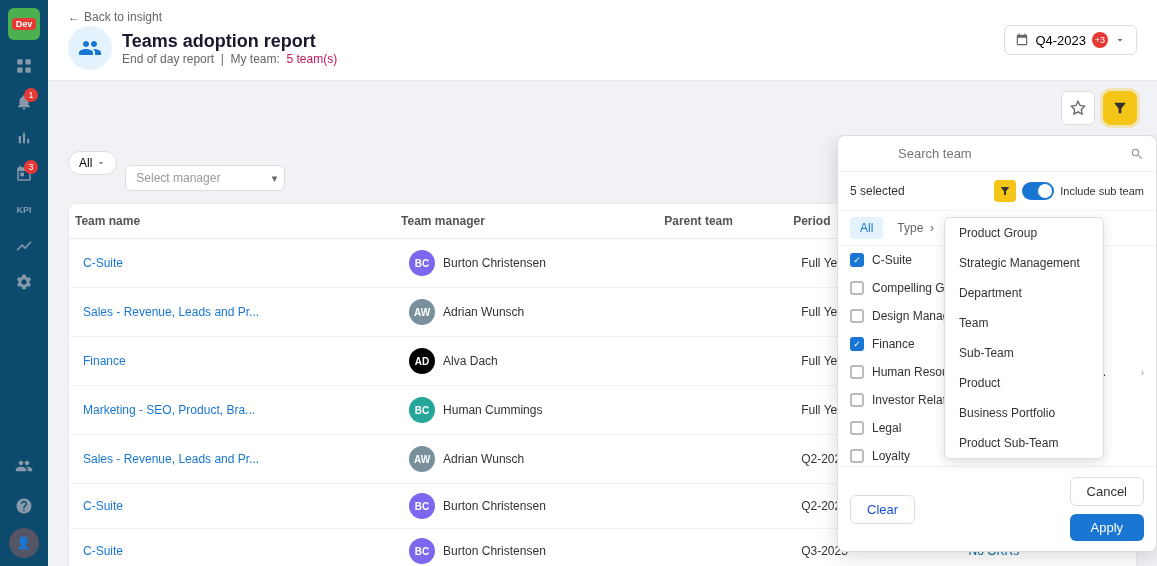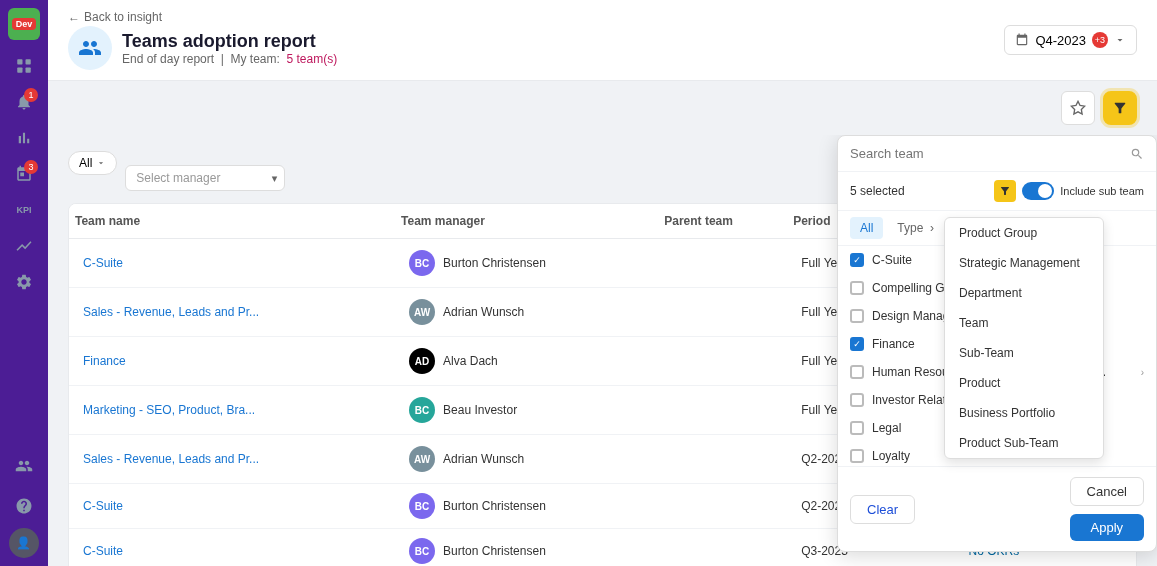--- a/index.html
+++ b/index.html
@@ -1,21 +1,21 @@
 <!DOCTYPE html>
 <html><head>
   <meta charset="utf-8">
   <style>
     * { box-sizing: border-box; margin: 0; padding: 0; }
     body { font-family: 'Segoe UI', Arial, sans-serif; font-size: 13px; background: #f0f2f5; display: flex; height: 566px; overflow: hidden; }
 
     
     .sidebar {
       width: 48px;
-      background: #4c1d95;
+      background: #0c4a6e;
       display: flex;
       flex-direction: column;
       align-items: center;
       padding: 8px 0;
       flex-shrink: 0;
     }
     .sidebar-logo {
       width: 32px; height: 32px; background: #4caf50; border-radius: 6px;
       display: flex; align-items: center; justify-content: center;
       color: white; font-weight: bold; font-size: 11px; margin-bottom: 8px;
@@ -170,21 +170,21 @@
       border-radius: 8px;
       box-shadow: 0 4px 20px rgba(0,0,0,0.15);
       z-index: 100;
     }
     .filter-panel-header {
       padding: 10px 12px;
       display: flex; align-items: center; gap: 8px;
       border-bottom: 1px solid #f0f2f5;
     }
     .search-team-input {
-      flex: 1; border: none; outline: none; font-size: 13px; color: #333;
+      flex: 1; border: none; outline: none; font-size: 13px; color: #333; margin-left: 48px;
     }
 
     .filter-panel-subheader {
       padding: 8px 12px;
       display: flex; align-items: center; justify-content: space-between;
       border-bottom: 1px solid #f0f2f5;
     }
     .selected-count { font-size: 12px; color: #333; font-weight: 500; }
     .subheader-right { display: flex; align-items: center; gap: 6px; }
     .filter-icon-small {
@@ -445,21 +445,21 @@
     <td>Full Year 2023</td>
     <td>
                 <div class="progress-circle" style="background:#ef5350;">38</div>
               </td>
   </tr>
             <tr>
     <td><span class="team-name-link">Marketing - SEO, Product, Bra...</span></td>
     <td>
       <div class="manager-cell">
         <div class="avatar" style="background:#26a69a;">BC</div>
-        <span>Beau Investor</span>
+        <span>Human Cummings</span>
       </div>
     </td>
     <td></td>
     <td>Full Year 2023</td>
     <td>
                 <div class="progress-circle" style="background:#ef5350;">0</div>
               </td>
   </tr>
             <tr>
     <td><span class="team-name-link">Sales - Revenue, Leads and Pr...</span></td>

